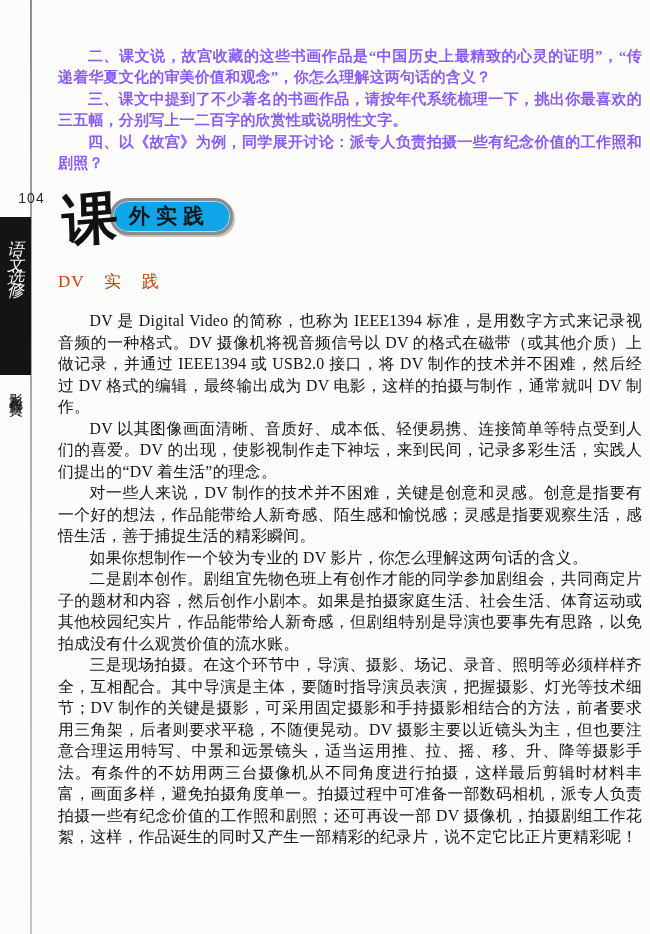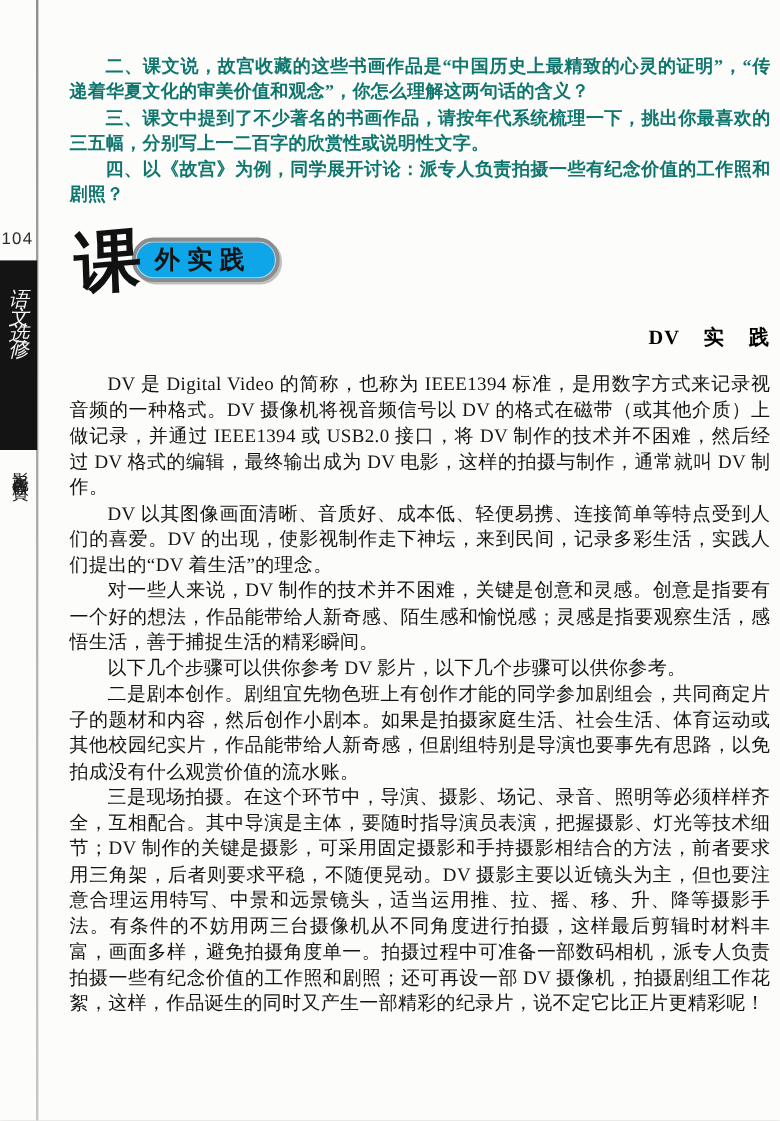--- a/index.html
+++ b/index.html
@@ -12,21 +12,21 @@
     color:#1a1a1a;
     margin:0 auto;
     box-shadow:0 0 4px rgba(0,0,0,.25);
   }
   
   .spine-rule{
     position:absolute;left:30px;top:0;bottom:0;width:2px;
     background:linear-gradient(#8f8f8f,#b5b5b5 60%,#c6c6c6);
   }
   .page-number{
-    position:absolute;left:0;top:190px;width:29px;
+    position:absolute;left:17px;top:190px;width:29px;
     text-align:center;
     font-family:"Liberation Sans", sans-serif;
     font-size:14px;letter-spacing:1px;color:#2b2b2b;
   }
   .spine-block{
     position:absolute;left:0;top:217px;width:31px;height:158px;
     background:#141414;
     display:flex;justify-content:center;
   }
   .spine-block .vtext{
@@ -44,21 +44,21 @@
   }
   
   .main{
     position:absolute;left:58px;top:46px;width:584px;
   }
   .questions p{
     margin:0;
     font-size:15px;line-height:21.4px;
     font-weight:bold;
     text-align:justify;text-indent:2em;
-    color:#0f766e;
+    color:#8b5cf6;
     letter-spacing:.2px;
   }
   
   .section-logo{
     margin-top:14px;margin-left:4px;height:62px;
     display:flex;align-items:center;
   }
   .ke-char{
     font-size:56px;font-weight:bold;line-height:58px;
     font-family:"Liberation Serif", serif;
@@ -75,24 +75,24 @@
     padding:1px 20px 2px 16px;
   }
   .pill-label{
     font-family:"Liberation Sans", sans-serif;
     font-weight:bold;font-size:21px;letter-spacing:6px;
     color:#141414;
   }
   
   .article-title{
     margin:20px 0 0 0;
-    text-align:right;
-    font-size:17px;font-weight:bold;
+    text-align:left;
+    font-size:17px;font-weight:normal;
     word-spacing:.85em;letter-spacing:1px;
-    color:#000000;
+    color:#c2410c;
   }
   .article{margin-top:17px;}
   .article p{
     margin:0;
     font-size:15.8px;line-height:21.5px;
     text-align:justify;text-indent:2em;
     color:#141414;
     letter-spacing:.3px;
   }
 </style>
@@ -122,20 +122,20 @@
       <span class="ke-char">课</span>
       <span class="pill"><span class="pill-label">外实践</span></span>
     </div>
 
     <h2 class="article-title">DV 实 践</h2>
 
     <div class="article">
       <p>DV 是 Digital Video 的简称，也称为 IEEE1394 标准，是用数字方式来记录视音频的一种格式。DV 摄像机将视音频信号以 DV 的格式在磁带（或其他介质）上做记录，并通过 IEEE1394 或 USB2.0 接口，将 DV 制作的技术并不困难，然后经过 DV 格式的编辑，最终输出成为 DV 电影，这样的拍摄与制作，通常就叫 DV 制作。</p>
       <p>DV 以其图像画面清晰、音质好、成本低、轻便易携、连接简单等特点受到人们的喜爱。DV 的出现，使影视制作走下神坛，来到民间，记录多彩生活，实践人们提出的“DV 着生活”的理念。</p>
       <p>对一些人来说，DV 制作的技术并不困难，关键是创意和灵感。创意是指要有一个好的想法，作品能带给人新奇感、陌生感和愉悦感；灵感是指要观察生活，感悟生活，善于捕捉生活的精彩瞬间。</p>
-      <p>以下几个步骤可以供你参考 DV 影片，以下几个步骤可以供你参考。</p>
+      <p>如果你想制作一个较为专业的 DV 影片，你怎么理解这两句话的含义。</p>
       <p>二是剧本创作。剧组宜先物色班上有创作才能的同学参加剧组会，共同商定片子的题材和内容，然后创作小剧本。如果是拍摄家庭生活、社会生活、体育运动或其他校园纪实片，作品能带给人新奇感，但剧组特别是导演也要事先有思路，以免拍成没有什么观赏价值的流水账。</p>
       <p>三是现场拍摄。在这个环节中，导演、摄影、场记、录音、照明等必须样样齐全，互相配合。其中导演是主体，要随时指导演员表演，把握摄影、灯光等技术细节；DV 制作的关键是摄影，可采用固定摄影和手持摄影相结合的方法，前者要求用三角架，后者则要求平稳，不随便晃动。DV 摄影主要以近镜头为主，但也要注意合理运用特写、中景和远景镜头，适当运用推、拉、摇、移、升、降等摄影手法。有条件的不妨用两三台摄像机从不同角度进行拍摄，这样最后剪辑时材料丰富，画面多样，避免拍摄角度单一。拍摄过程中可准备一部数码相机，派专人负责拍摄一些有纪念价值的工作照和剧照；还可再设一部 DV 摄像机，拍摄剧组工作花絮，这样，作品诞生的同时又产生一部精彩的纪录片，说不定它比正片更精彩呢！</p>
 
     </div>
 
   </div>
 </div>
 
 </body></html>

